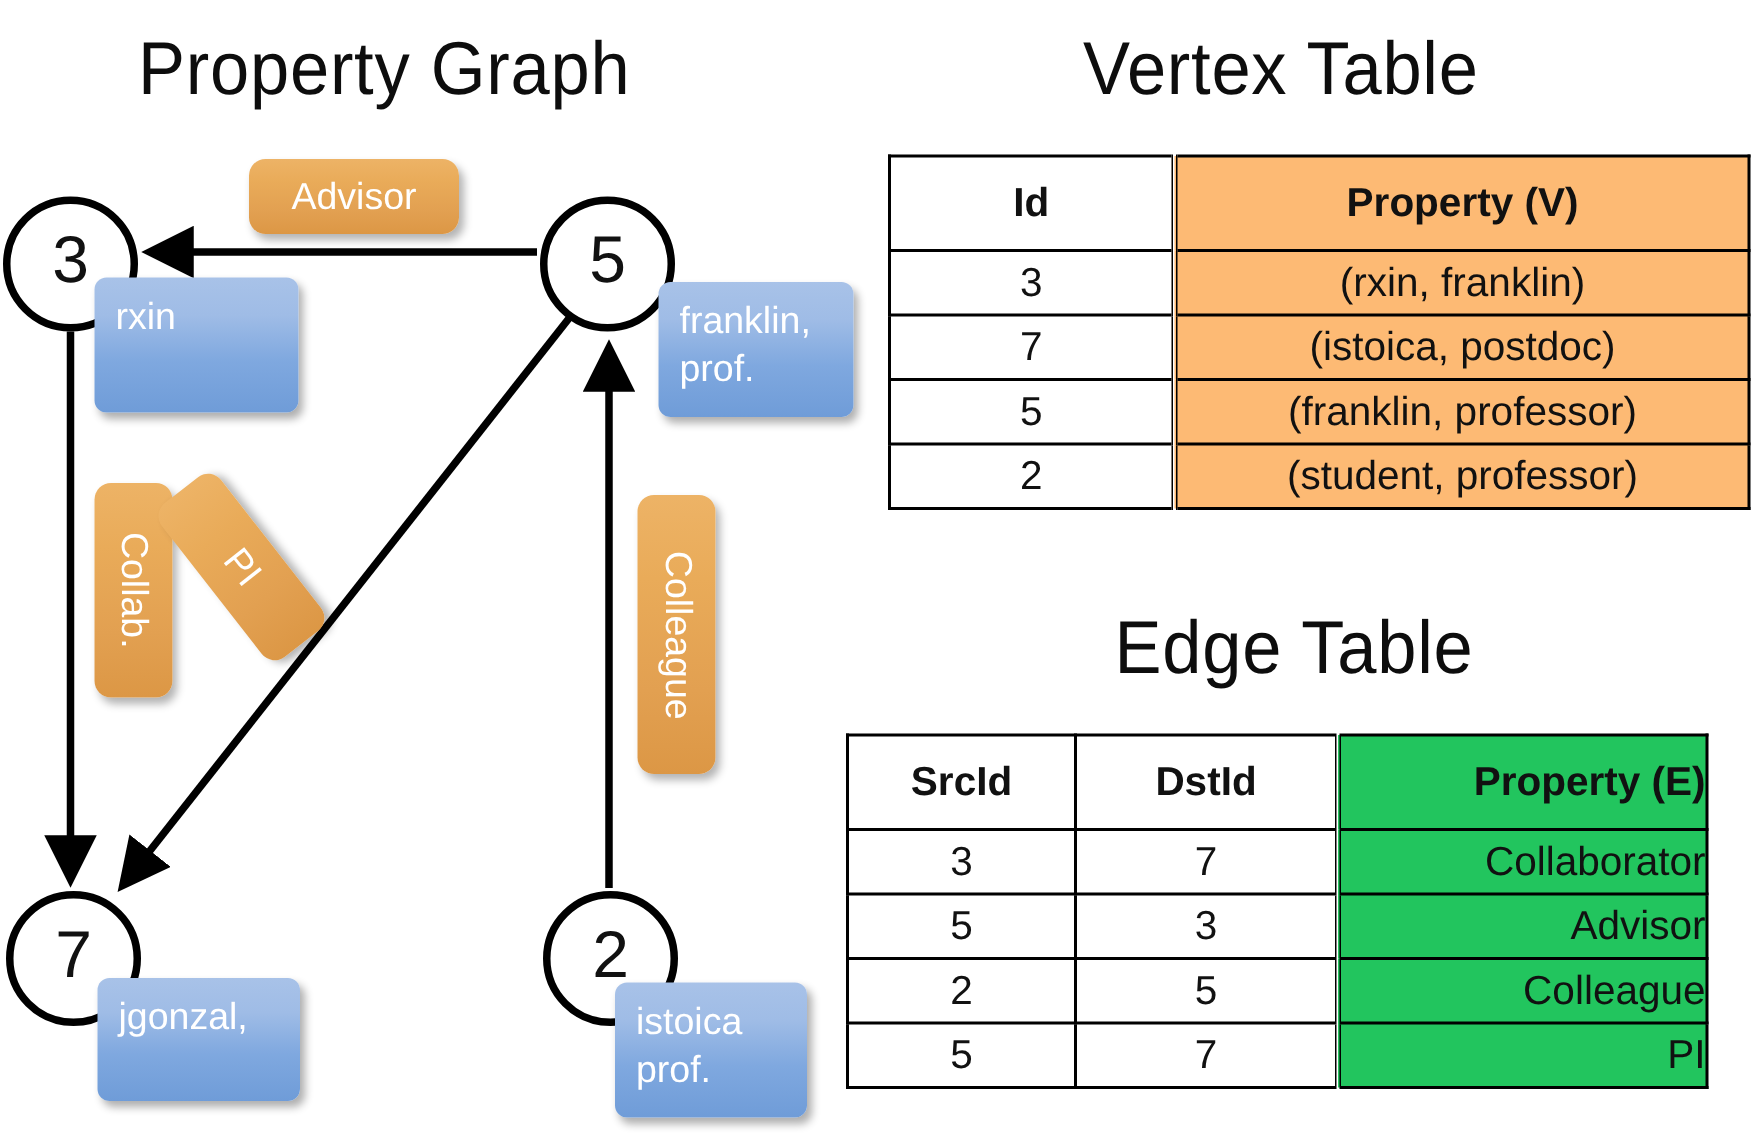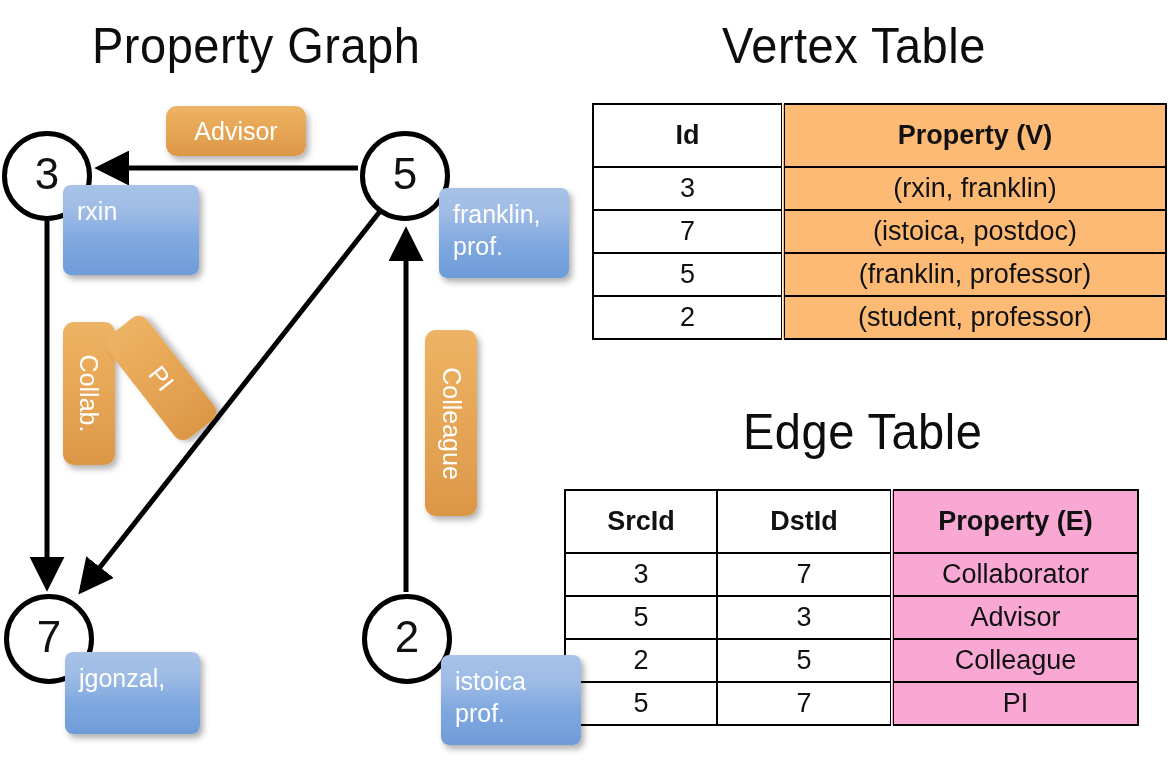--- a/index.html
+++ b/index.html
@@ -80,21 +80,21 @@
     font-weight: 300;
     font-size: 25px;
     line-height: 1.26;
     padding: 11px 0 0 14px;
     box-sizing: border-box;
     z-index: 4;
   }
   #prop-3 { left: 63px;  top: 185px; width: 136px; height: 90px; }
   #prop-5 { left: 439px; top: 188px; width: 130px; height: 90px; }
   #prop-7 { left: 65px;  top: 652px; width: 135px; height: 82px; }
-  #prop-2 { left: 441px; top: 655px; width: 140px; height: 90px; }
+  #prop-2 { left: 410px; top: 655px; width: 128px; height: 90px; }
 
   
   .edge-label {
     position: absolute;
     border-radius: 11px;
     background: linear-gradient(to bottom, #edb366 0%, #e9ab59 30%, #e2a051 70%, #dc9745 100%);
     box-shadow: 3px 4px 6px rgba(0,0,0,0.30);
     color: #ffffff;
     font-family: "Liberation Sans", sans-serif;
     font-weight: 300;
@@ -131,21 +131,21 @@
     box-sizing: border-box;
   }
   .tbl th {
     font-weight: bold;
     font-size: 27px;
     height: 63px;
     margin-top: 12px;
   }
   .tbl .sep { border-left: 4px double #000; }
   .tbl .hl-blue   { background: #fdba74; }
-  .tbl .hl-orange { background: #f9a8d4; }
+  .tbl .hl-orange { background: #22c55e; text-align: right; }
 
   #vertex-table { left: 592px; top: 103px; width: 573px; }
   #vertex-table col.c-id   { width: 190px; }
   #vertex-table col.c-prop { width: 383px; }
 
   #edge-table { left: 564px; top: 489px; width: 573px; padding-left: 16px; }
   #edge-table col.c-src { width: 152px; }
   #edge-table col.c-dst { width: 175px; }
   #edge-table col.c-pe  { width: 246px; }
 </style>

